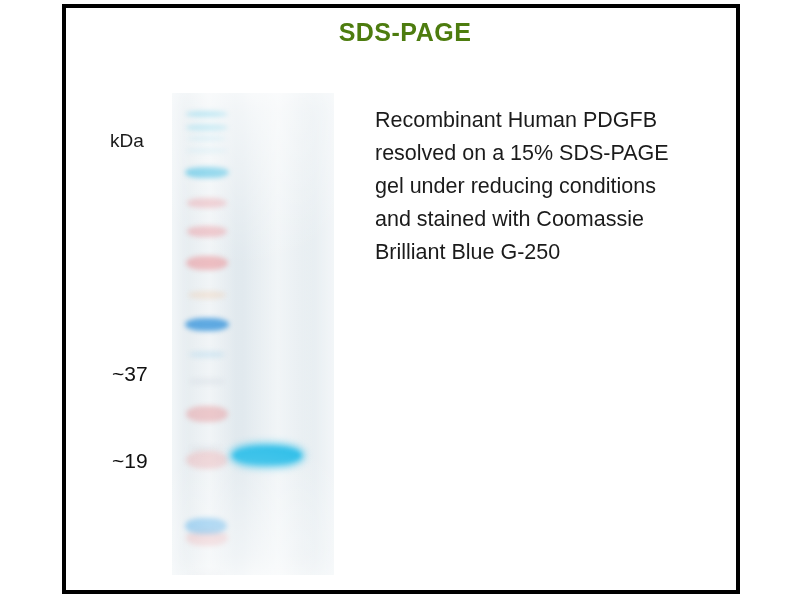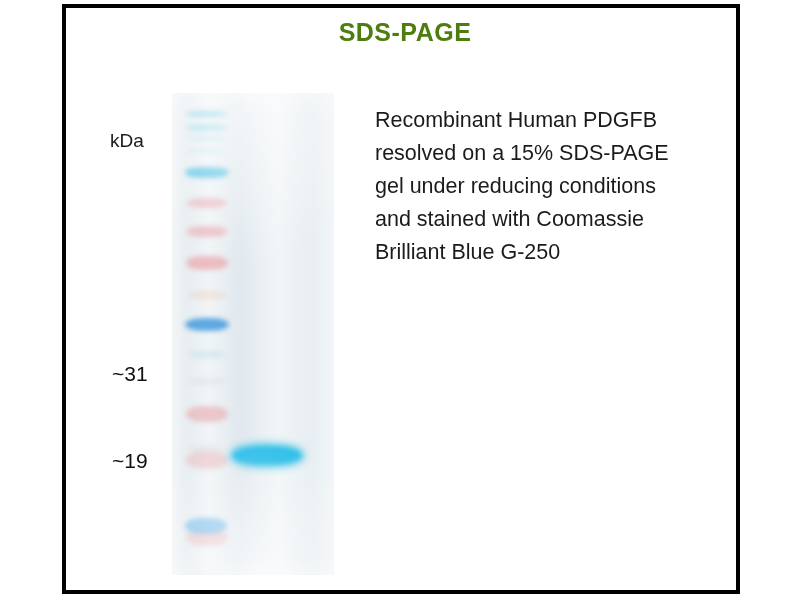--- a/index.html
+++ b/index.html
@@ -116,21 +116,21 @@
 
 <div id="page">
 
   <div id="frame"></div>
 
   <div id="title">SDS-PAGE</div>
 
   <div id="kda-label">kDa</div>
 
   <div id="mw-labels">
-      <div class="mw-label" style="left: 112px; top: 362px;">~31</div>
+      <div class="mw-label" style="left: 112px; top: 362px;">~37</div>
       <div class="mw-label" style="left: 112px; top: 449px;">~19</div>
     </div>
 
   <div id="gel">
     <div class="lane-streak" style="left:10px;width:54px;"></div>
     <div class="lane-streak" style="left:70px;width:72px;"></div>
     <div id="bands">
         <div class="band ladder" style="top: 18px; left: 14px; width: 42px; height: 6px; background: rgba(95, 200, 230, 0.6);"></div>
         <div class="band ladder" style="top: 31px; left: 14px; width: 42px; height: 7px; background: rgba(110, 205, 232, 0.5);"></div>
         <div class="band ladder" style="top: 43px; left: 16px; width: 38px; height: 5px; background: rgba(150, 215, 236, 0.38);"></div>

